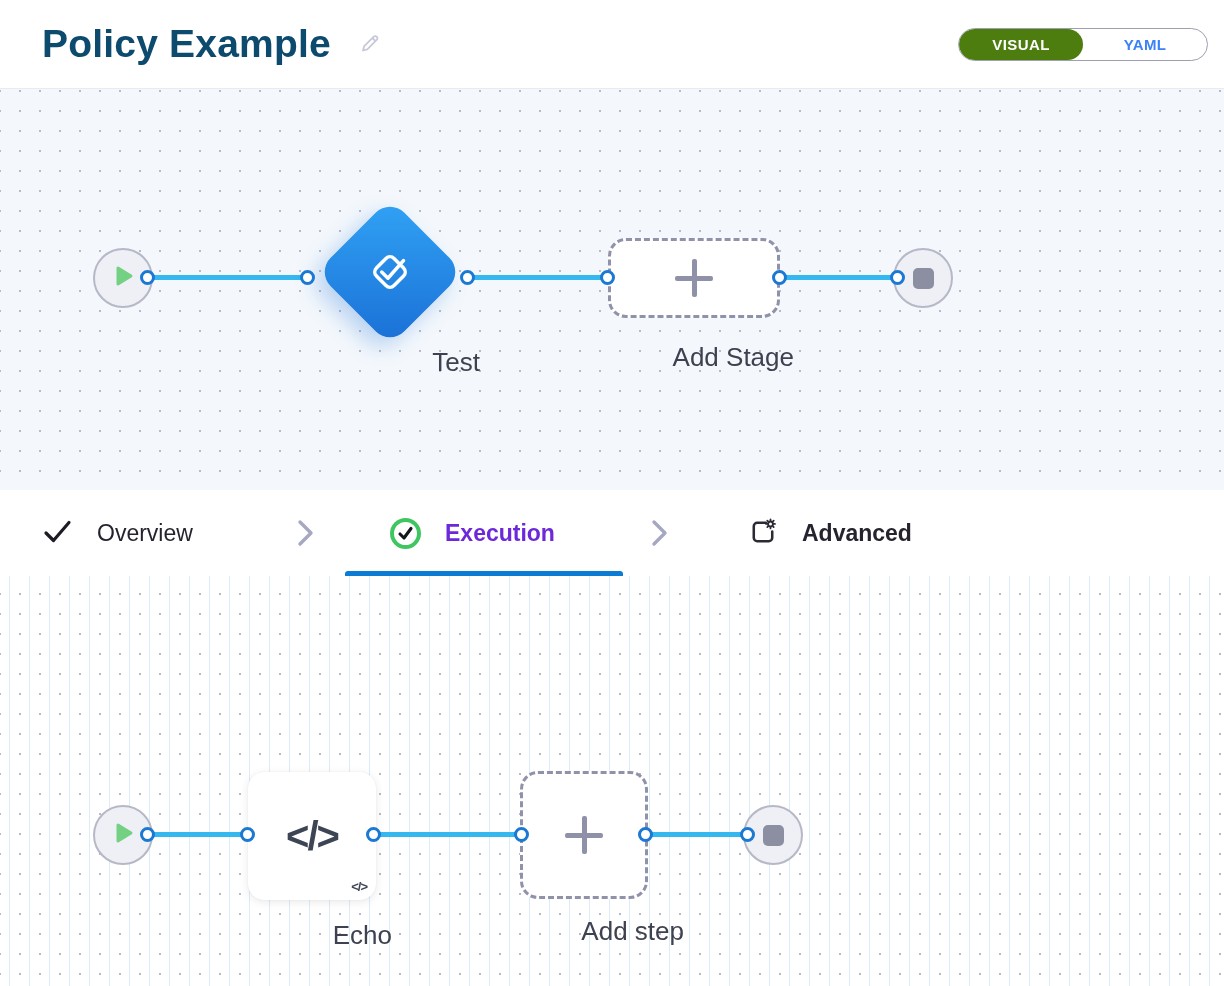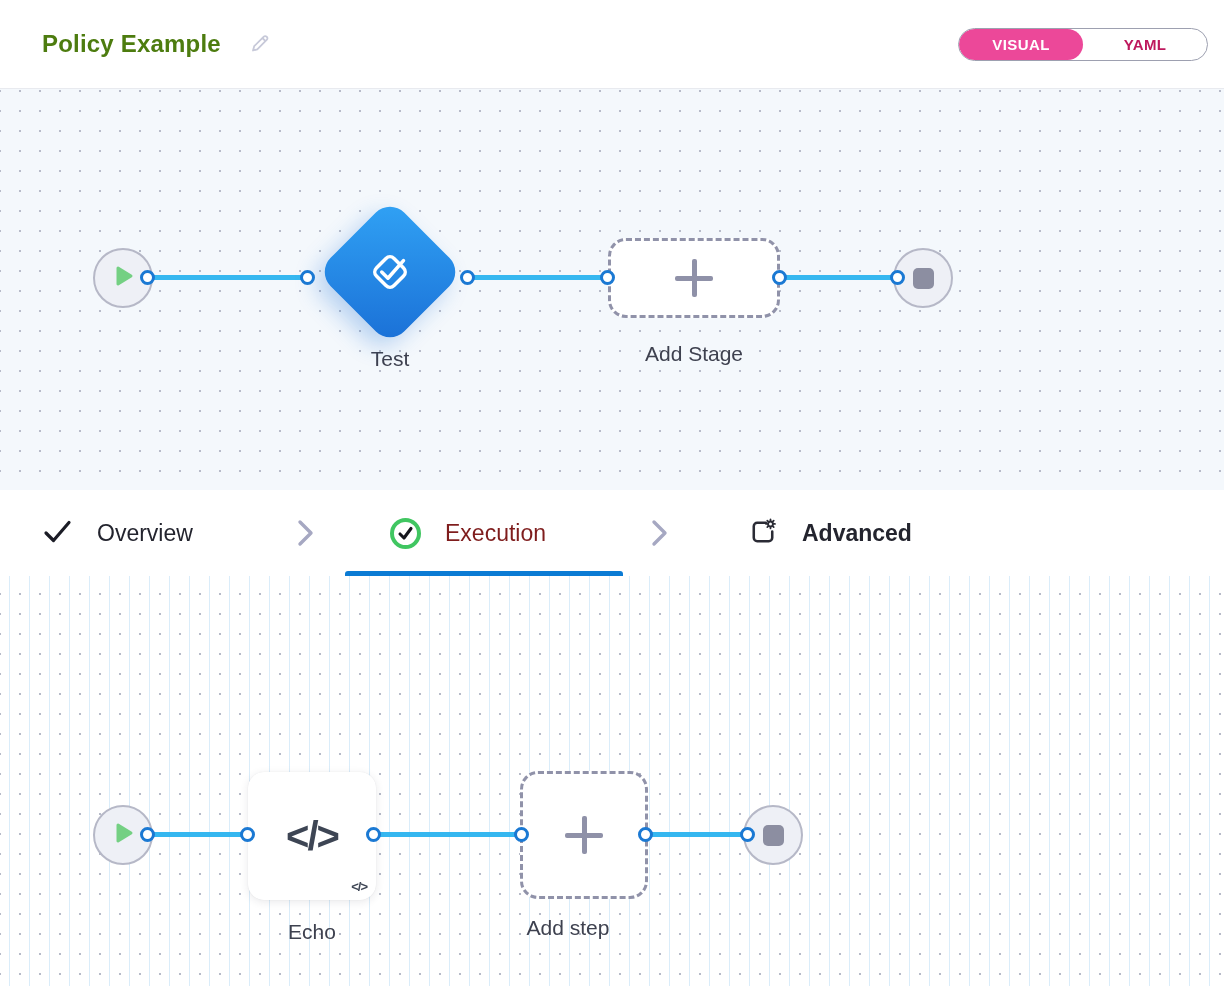--- a/index.html
+++ b/index.html
@@ -4,33 +4,33 @@
 <style>
   * { margin:0; padding:0; box-sizing:border-box; }
   html,body { width:1224px; height:986px; overflow:hidden; }
   body { font-family:"Liberation Sans", sans-serif; background:#fff; position:relative; }
 
   
   .header {
     height:89px; background:#ffffff; border-bottom:1px solid #e8eaef;
     display:flex; align-items:center; padding:0 16px 0 42px; position:relative;
   }
-  .page-title { font-size:24px; font-weight:700; color:#4d7c0f; letter-spacing:.2px; }
+  .page-title { font-size:39px; font-weight:700; color:#0c4a6e; letter-spacing:.2px; }
   .edit-btn { margin-left:28px; background:none; border:none; cursor:pointer; display:flex; align-items:center; }
   .spacer { flex:1; }
   .view-toggle {
     width:250px; height:33px; border:1.5px solid #9da0b0; border-radius:17px;
     background:#fff; display:flex; overflow:hidden;
   }
   .view-toggle .seg {
     flex:1; border:none; background:transparent; font-family:inherit;
-    font-size:15px; font-weight:700; letter-spacing:.4px; color:#be185d; cursor:pointer;
+    font-size:15px; font-weight:700; letter-spacing:.4px; color:#3b82f6; cursor:pointer;
     border-radius:17px; display:flex; align-items:center; justify-content:center;
   }
-  .view-toggle .seg.active { background:#ec4899; color:#ffffff; }
+  .view-toggle .seg.active { background:#4d7c0f; color:#ffffff; }
 
   
   .canvas { position:relative; width:1224px; }
   .canvas-stage {
     height:401px;
     background-color:#f4f8fc;
     background-image: radial-gradient(circle, #b7bbc9 1.2px, transparent 1.5px);
     background-size:20px 20px; background-position:10px 12px;
   }
   .canvas-step {
@@ -71,21 +71,21 @@
   .add-stage-box { left:608px; top:149px; width:172px; height:80px; border-radius:18px; }
   .add-step-box  { left:520px; top:195px; width:128px; height:128px; border-radius:18px; }
   .plus-icon { position:relative; width:38px; height:38px; }
   .plus-icon::before, .plus-icon::after {
     content:""; position:absolute; background:#8f91a8; border-radius:2px;
   }
   .plus-icon::before { left:0; top:17px; width:38px; height:4.5px; }
   .plus-icon::after  { left:17px; top:0; width:4.5px; height:38px; }
 
   .node-label {
-    position:absolute; text-align:center; font-size:21px; color:#3e414f; z-index:2;
+    position:absolute; text-align:right; font-size:26px; color:#3e414f; z-index:2;
   }
 
   .step-card {
     position:absolute; left:248px; top:196px; width:128px; height:128px;
     background:#ffffff; border-radius:16px; z-index:3; cursor:pointer;
     box-shadow:0 2px 8px rgba(40,41,61,.10), 0 0 1px rgba(40,41,61,.12);
     display:flex; align-items:center; justify-content:center;
   }
   .code-glyph { font-size:40px; font-weight:700; color:#3d4554; letter-spacing:-2px; }
   .code-badge {
@@ -93,21 +93,21 @@
     color:#3d4554; letter-spacing:-1px;
   }
 
   
   .tabbar { position:relative; height:86px; background:#ffffff;padding-left:36px; }
   .tab-item {
     position:absolute; top:0; height:86px; display:flex; align-items:center;
     background:none; border:none; cursor:pointer; font-family:inherit;
   }
   .tab-label { font-size:23px; color:#23242e; }
-  .tab-item.active .tab-label { font-weight:400; color:#7f1d1d; }
+  .tab-item.active .tab-label { font-weight:700; color:#6d28d9; }
   .tab-overview { left:42px; }
   .tab-execution { left:390px; }
   .tab-advanced { left:748px;font-weight:bold; }
   .tab-gap { display:inline-block; width:24px; }
   .check-ring {
     width:31px; height:31px; border-radius:50%; border:4px solid #40c661;
     display:flex; align-items:center; justify-content:center; background:#fff;
   }
   .chev { position:absolute; top:50%; transform:translateY(-50%); display:flex; }
   .chev1 { left:294px; } .chev2 { left:648px; }
@@ -269,14 +269,14 @@
   </div>
 
   <div class="port" style="left:140px; top:251px;"></div>
   <div class="port" style="left:240px; top:251px;"></div>
   <div class="port" style="left:366px; top:251px;"></div>
   <div class="port" style="left:514px; top:251px;"></div>
   <div class="port" style="left:638px; top:251px;"></div>
   <div class="port" style="left:740px; top:251px;"></div>
 
   <div class="node-label" style="left:232px; top:328px; width:160px;margin-top:16px;">Echo</div>
-  <div class="node-label" style="left:468px; top:340px; width:200px;">Add step</div>
+  <div class="node-label" style="left:484px; top:340px; width:200px;">Add step</div>
 </div>
 
 </body></html>

